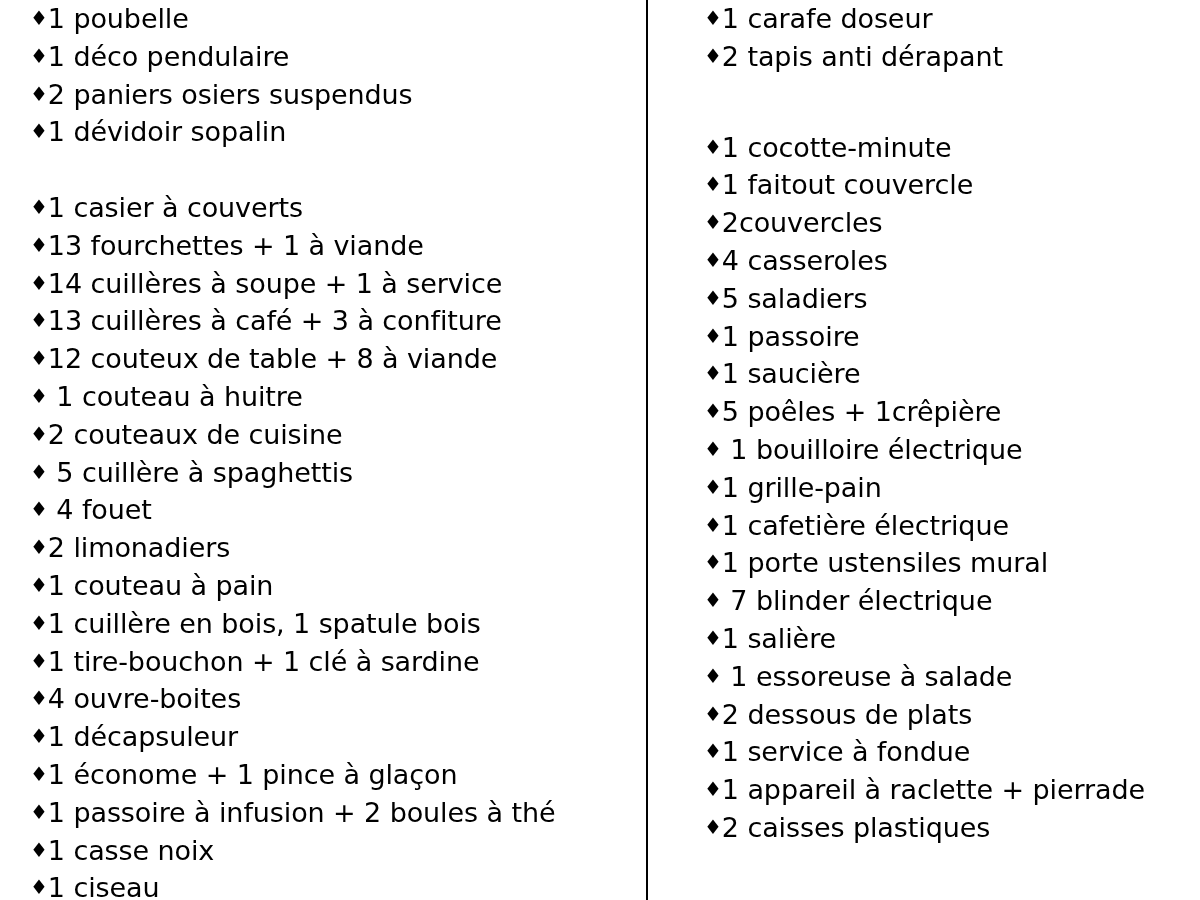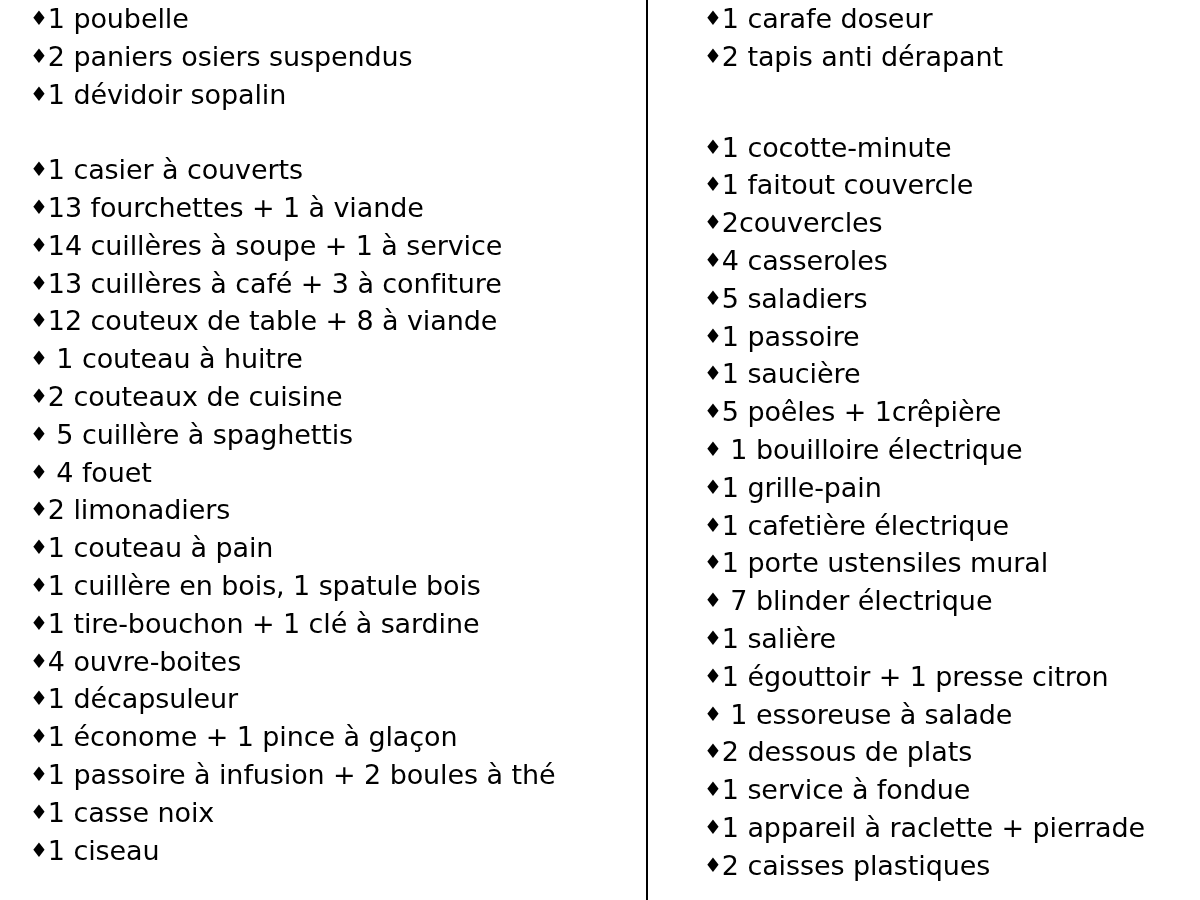--- a/index.html
+++ b/index.html
@@ -95,20 +95,21 @@
 </head>
 <body>
 
 <div id="page">
 
   <div id="column-divider"></div>
 
   <div class="column" id="left-column">
     <ul class="item-list" id="left-list">
         <li class="item-row"><span class="bullet">♦</span><span class="item-text">1 poubelle</span></li>
+        <li class="item-row"><span class="bullet">♦</span><span class="item-text">1 déco pendulaire</span></li>
         <li class="item-row"><span class="bullet">♦</span><span class="item-text">2 paniers osiers suspendus</span></li>
         <li class="item-row"><span class="bullet">♦</span><span class="item-text">1 dévidoir sopalin</span></li>
         <li class="item-row spacer"></li>
         <li class="item-row"><span class="bullet">♦</span><span class="item-text">1 casier à couverts</span></li>
         <li class="item-row"><span class="bullet">♦</span><span class="item-text">13 fourchettes + 1 à viande</span></li>
         <li class="item-row"><span class="bullet">♦</span><span class="item-text">14 cuillères à soupe + 1 à service</span></li>
         <li class="item-row"><span class="bullet">♦</span><span class="item-text">13 cuillères à café + 3 à confiture</span></li>
         <li class="item-row"><span class="bullet">♦</span><span class="item-text">12 couteux de table + 8 à viande</span></li>
         <li class="item-row"><span class="bullet">♦</span><span class="item-text"> 1 couteau à huitre</span></li>
         <li class="item-row"><span class="bullet">♦</span><span class="item-text">2 couteaux de cuisine</span></li>
@@ -139,21 +140,20 @@
         <li class="item-row"><span class="bullet">♦</span><span class="item-text">5 saladiers</span></li>
         <li class="item-row"><span class="bullet">♦</span><span class="item-text">1 passoire</span></li>
         <li class="item-row"><span class="bullet">♦</span><span class="item-text">1 saucière</span></li>
         <li class="item-row"><span class="bullet">♦</span><span class="item-text">5 poêles + 1crêpière</span></li>
         <li class="item-row"><span class="bullet">♦</span><span class="item-text"> 1 bouilloire électrique</span></li>
         <li class="item-row"><span class="bullet">♦</span><span class="item-text">1 grille-pain</span></li>
         <li class="item-row"><span class="bullet">♦</span><span class="item-text">1 cafetière électrique</span></li>
         <li class="item-row"><span class="bullet">♦</span><span class="item-text">1 porte ustensiles mural</span></li>
         <li class="item-row"><span class="bullet">♦</span><span class="item-text"> 7 blinder électrique</span></li>
         <li class="item-row"><span class="bullet">♦</span><span class="item-text">1 salière</span></li>
-        <li class="item-row"><span class="bullet">♦</span><span class="item-text">1 égouttoir + 1 presse citron</span></li>
         <li class="item-row"><span class="bullet">♦</span><span class="item-text"> 1 essoreuse à salade</span></li>
         <li class="item-row"><span class="bullet">♦</span><span class="item-text">2 dessous de plats</span></li>
         <li class="item-row"><span class="bullet">♦</span><span class="item-text">1 service à fondue</span></li>
         <li class="item-row"><span class="bullet">♦</span><span class="item-text">1 appareil à raclette + pierrade</span></li>
         <li class="item-row"><span class="bullet">♦</span><span class="item-text">2 caisses plastiques</span></li>
       </ul>
   </div>
 
 </div>
 

